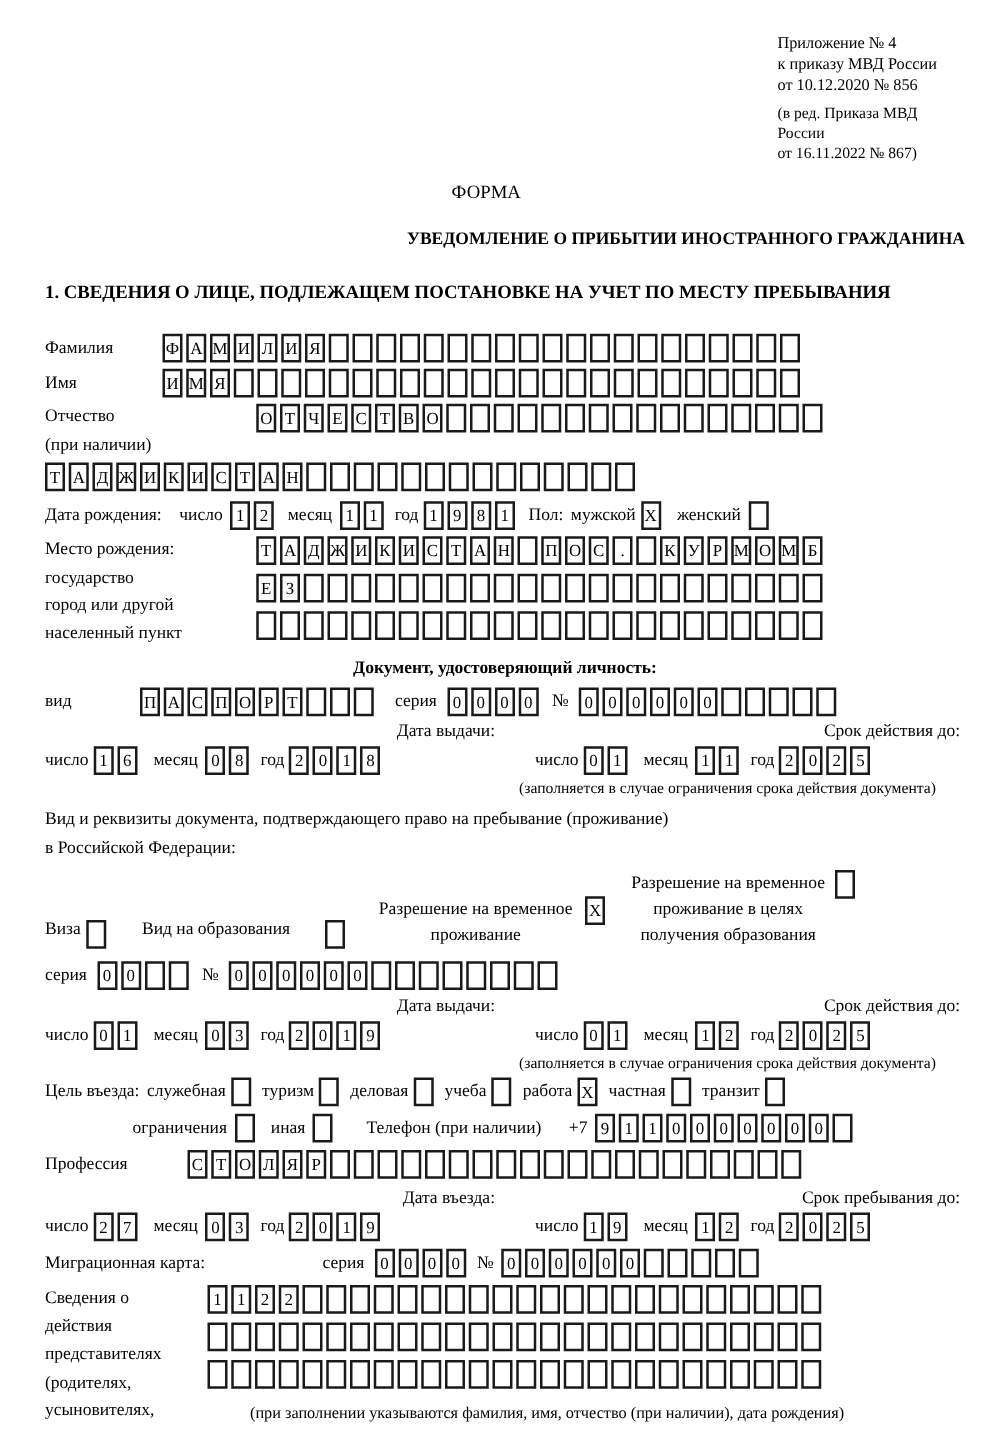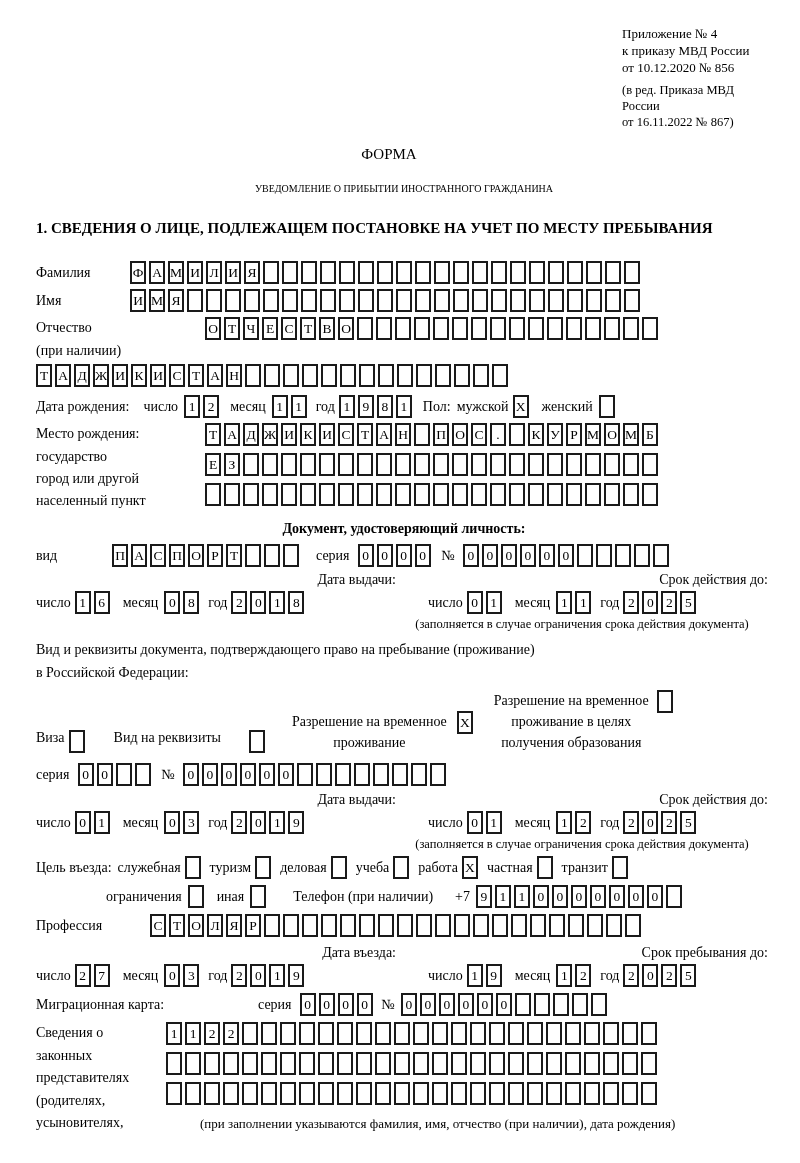--- a/index.html
+++ b/index.html
@@ -3,21 +3,21 @@
 <meta charset="utf-8">
 <style>
   *{box-sizing:border-box;margin:0;padding:0}
   html,body{background:#fff}
   body{width:800px;height:1163px;color:#000;font-family:"Liberation Serif","DejaVu Serif",serif;font-size:14px}
   .page{width:800px;height:1163px;padding:26px 28px 0 36px;overflow:hidden;background:#fff}
   .annex{margin-left:586px;font-size:13px;line-height:1.3}
   .annex .amend{font-size:12.5px}
   .annex .amend.first{margin-top:5px}
   .formword{text-align:center;font-weight:normal;margin:16px 30px 0 0;font-size:15px}
-  .title{text-align:center;font-weight:normal;font-size:10px;margin-top:18px;line-height:1.5}
+  .title{text-align:right;font-weight:bold;font-size:14px;margin-top:18px;line-height:1.5}
   .blankline{display:inline-block;width:62px;border-bottom:2px solid #222;margin-left:12px;height:14px}
   .sec{font-weight:bold;font-size:15px;margin-top:24px;margin-bottom:24px}
   .row{display:flex;align-items:center;margin-bottom:5px}
   .rowtop{display:flex;align-items:flex-start;margin-bottom:2px}
   .lbl{font-size:14px;white-space:nowrap}
   .lblcol{flex:none;line-height:1.6;font-size:14px}
   .cells{display:inline-flex;flex:none}
   .cellrow{margin-bottom:7px;white-space:nowrap}
   .c,.cell{display:inline-block;width:16px;height:23px;border:2px solid #1a1a1a;margin-right:3px;text-align:center;font-size:13.5px;line-height:19px;background:#fff;flex:none}
   .w94{width:94px;flex:none}
@@ -391,21 +391,21 @@
   <div class="intro">
     <span>Вид и реквизиты документа, подтверждающего право на пребывание (проживание)</span><br>
     <span>в Российской Федерации:</span>
   </div>
   <div class="optsrow">
     <div class="opt">
       <span class="lbl mr4">Виза</span>
       <span class="cell"></span>
     </div>
     <div class="opt" style="margin-left:26px">
-      <span class="lbl" style="margin-right:28px">Вид на реквизиты</span>
+      <span class="lbl" style="margin-right:28px">Вид на образования</span>
       <span class="cell"></span>
     </div>
     <div class="opt" style="margin-left:24px">
       <span class="optlines">
         <span>Разрешение на временное</span>
         <span>проживание</span>
       </span>
       <span class="cell" style="margin-left:10px">X</span>
     </div>
     <div class="opt" style="margin-left:18px">
@@ -631,21 +631,21 @@
         <span class="c"></span>
         <span class="c"></span>
         <span class="c"></span>
         <span class="c"></span>
       </span>
   </div>
 
   <div class="rowtop" style="margin-top:6px">
     <span class="lblcol" style="width:130px">
       <span>Сведения о</span><br>
-      <span>законных</span><br>
+      <span>действия</span><br>
       <span>представителях</span><br>
       <span>(родителях,</span><br>
       <span>усыновителях,</span><br>
       
     </span>
     <span>
       <div class="cellrow cells">
           <span class="c">1</span>
           <span class="c">1</span>
           <span class="c">2</span>

